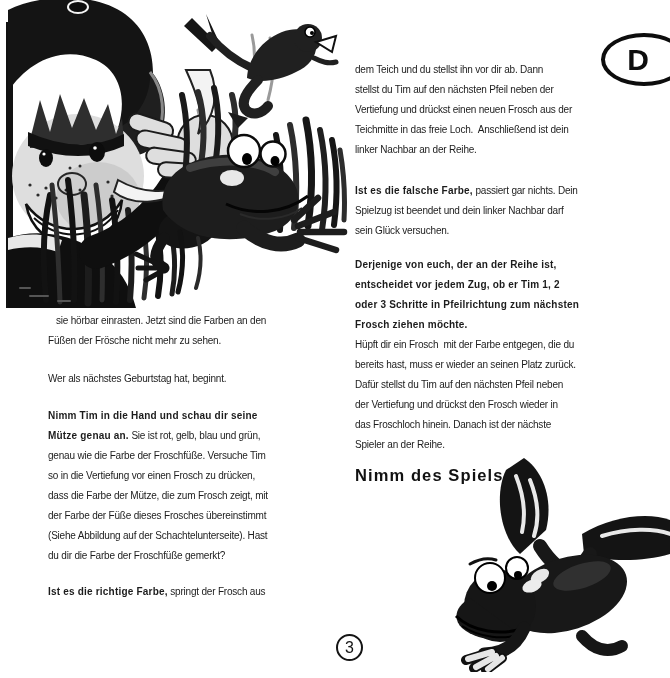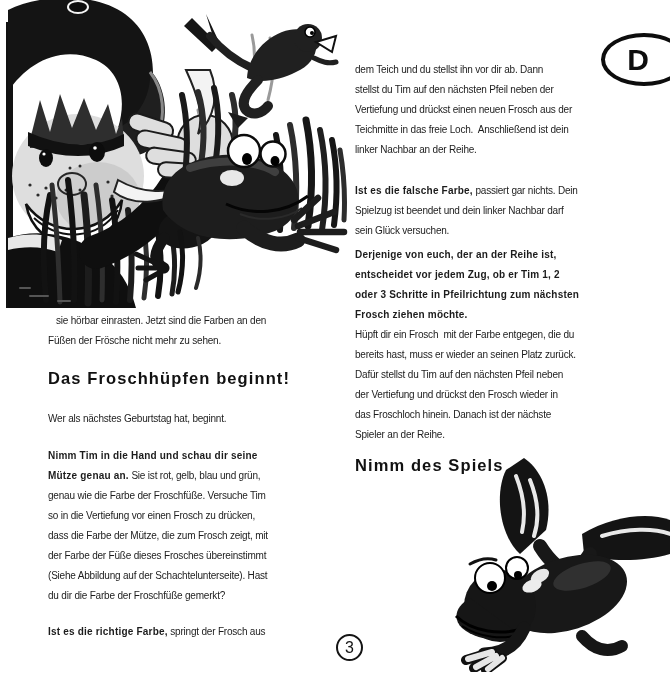--- a/index.html
+++ b/index.html
@@ -23,21 +23,21 @@
     margin:0; font-size:16.5px; font-weight:700; letter-spacing:1.1px;
     line-height:26px; color:#111; white-space:pre;
   }
   .col-left p.p1{margin:0;}
   .col-left h2{margin-top:14px;}
   .col-left p.p2{margin-top:18px;}
   .col-left p.p3{margin-top:17px;}
   .col-left p.p4{margin-top:16px;}
   .col-right p.p1{margin:0;}
   .col-right p.p2{margin-top:21px;}
-  .col-right p.p3{margin-top:4px;}
+  .col-right p.p3{margin-top:14px;}
   .col-right h2{margin-top:8px; line-height:24px;}
   .col-right p.p4{margin-top:3px;}
   .badge-d{
     position:absolute; left:601px; top:33px; width:86px; height:53px;
     border:4px solid #0d0d0d; border-radius:50%;
     display:flex; align-items:center; justify-content:center;
     box-sizing:border-box; padding-right:12px;
     font-size:30px; font-weight:700; color:#0d0d0d; background:#fff;
   }
   .page-circle{
@@ -186,21 +186,20 @@
     </g>
   </svg>
 
   <div class="badge-d">
     <span>D</span>
   </div>
 
   <div class="col col-left">
     <p class="body p1 indent-first"><span>sie hörbar einrasten. Jetzt sind die Farben an den
 Füßen der Frösche nicht mehr zu sehen.</span></p>
-    <h2 class="sec">Das Froschhüpfen beginnt!</h2>
     <p class="body p2"><span>Wer als nächstes Geburtstag hat, beginnt.</span></p>
     <p class="body p3"><b>Nimm Tim in die Hand und schau dir seine
 Mütze genau an.</b><span> Sie ist rot, gelb, blau und grün,
 genau wie die Farbe der Froschfüße. Versuche Tim
 so in die Vertiefung vor einen Frosch zu drücken,
 dass die Farbe der Mütze, die zum Frosch zeigt, mit
 der Farbe der Füße dieses Frosches übereinstimmt
 (Siehe Abbildung auf der Schachtelunterseite). Hast
 du dir die Farbe der Froschfüße gemerkt?</span></p>
     <p class="body p4"><b>Ist es die richtige Farbe,</b><span> springt der Frosch aus</span></p>

